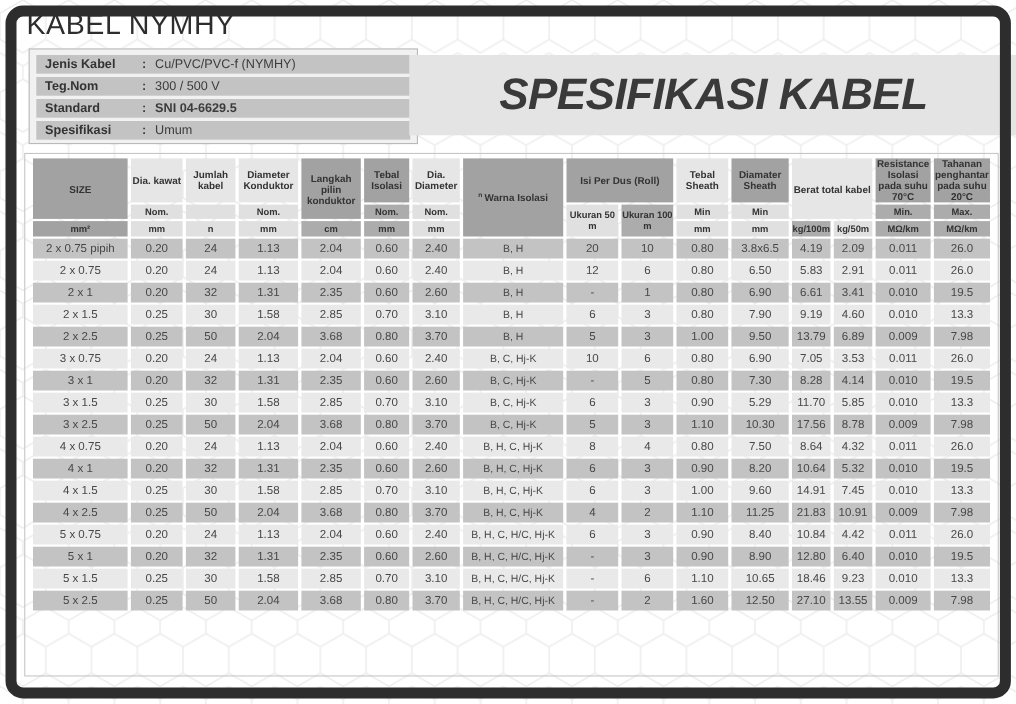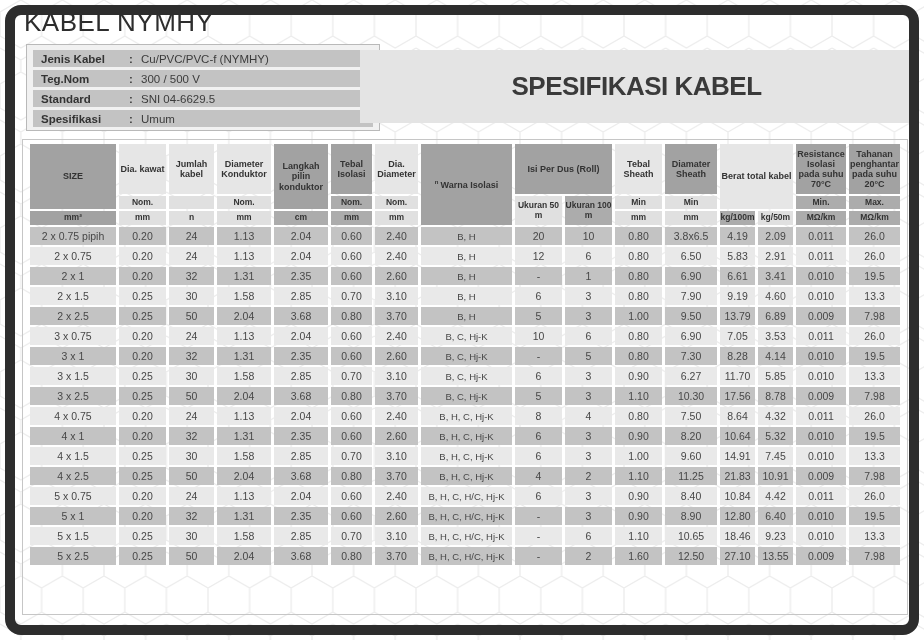--- a/index.html
+++ b/index.html
@@ -27,39 +27,39 @@
     padding:5px 6px;box-sizing:border-box;
   }
   .info-row{
     height:17px;margin-bottom:3px;background:#c3c3c3;
     display:flex;align-items:center;padding:0 8px;font-size:11.5px;
   }
   .info-row:last-child{margin-bottom:0;}
   .info-label{font-weight:bold;width:88px;color:#333;}
   .info-colon{width:12px;font-weight:bold;}
   .info-value{color:#3c3c3c;}
-  .info-value.bold{font-weight:normal;}
+  .info-value.bold{font-weight:bold;}
 
   .spec-heading{
-    position:absolute;top:50px;left:360px;width:553px;height:73px;
+    position:absolute;top:50px;left:372px;width:553px;height:73px;
     background:#e4e4e4;display:flex;align-items:center;justify-content:center;
-    font-size:26px;font-weight:bold;color:#3a3a3a;letter-spacing:-.5px;
+    font-size:40px;font-weight:bold;color:#3a3a3a;letter-spacing:-.5px;font-style:italic;
   }
 
   .table-wrap{
     position:absolute;top:139px;left:22px;width:886px;height:476px;
     border:1px solid #c6c6c6;box-sizing:border-box;padding:2px 4px;
   }
   table.spec{
     border-collapse:separate;border-spacing:3px 2px;table-layout:fixed;
     width:100%;
   }
   th,td{padding:0;text-align:center;vertical-align:middle;overflow:hidden;}
   th{font-size:9px;font-weight:bold;line-height:1.12;color:#333;}
-  th.main{height:50px;}
+  th.main{height:40px;}
   th.sub{height:13px;font-size:8.5px;text-align:center;}
   th.unit{height:14px;font-size:8.5px;}
   .hdr-dark{background:#a2a2a2;}
   .hdr-light{background:#e6e6e6;}
   .sub-dark{background:#acacac;}
   .sub-light{background:#e0e0e0;}
   td{font-size:10.5px;color:#474747;height:18px;white-space:nowrap;}
   tr.r-dark td{background:#c3c3c3;}
   tr.r-light td{background:#e9e9e9;}
   td.warna{font-size:9.5px;}
@@ -305,21 +305,21 @@
             <td>0.25</td>
             <td>30</td>
             <td>1.58</td>
             <td>2.85</td>
             <td>0.70</td>
             <td>3.10</td>
             <td class="warna">B, C, Hj-K</td>
             <td>6</td>
             <td>3</td>
             <td>0.90</td>
-            <td>6.27</td>
+            <td>5.29</td>
             <td>11.70</td>
             <td>5.85</td>
             <td>0.010</td>
             <td>13.3</td>
           </tr>
           <tr class="r-dark">
             <td>3 x 2.5</td>
             <td>0.25</td>
             <td>50</td>
             <td>2.04</td>

